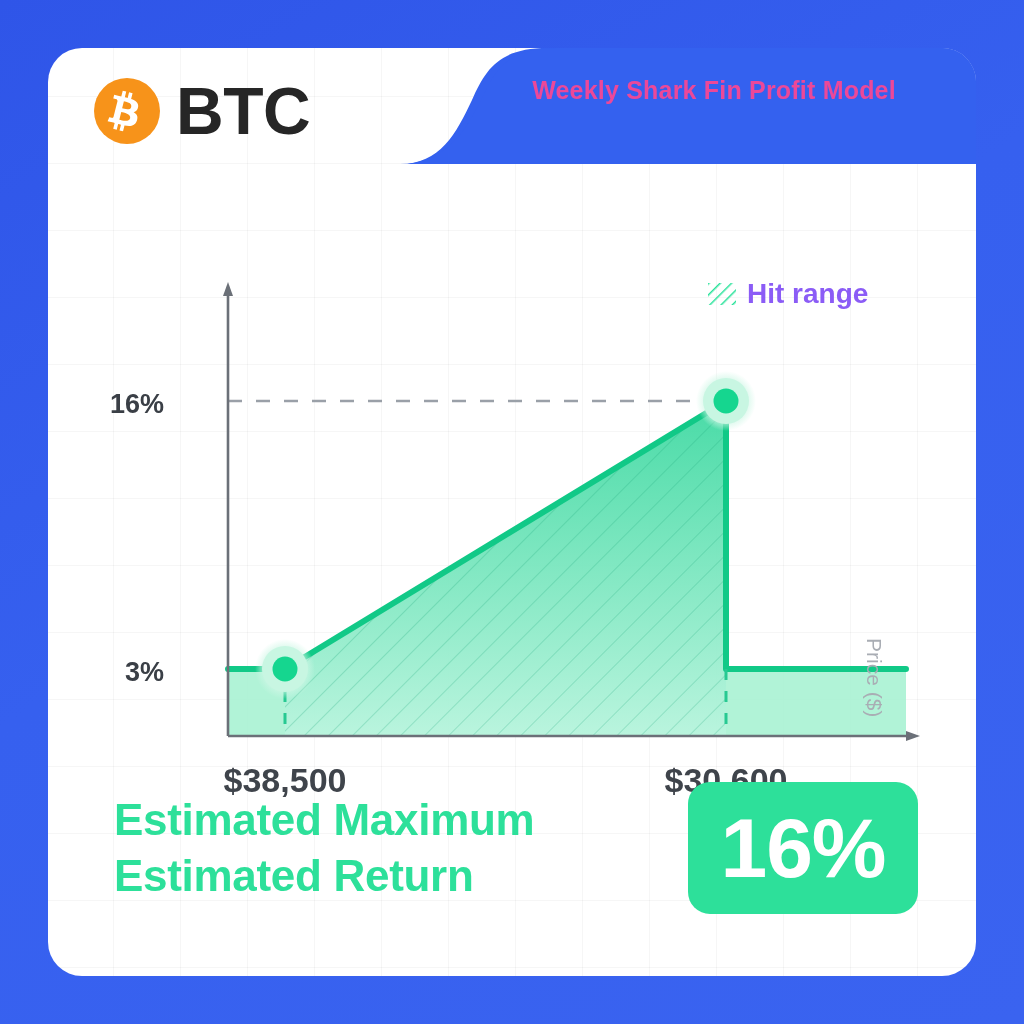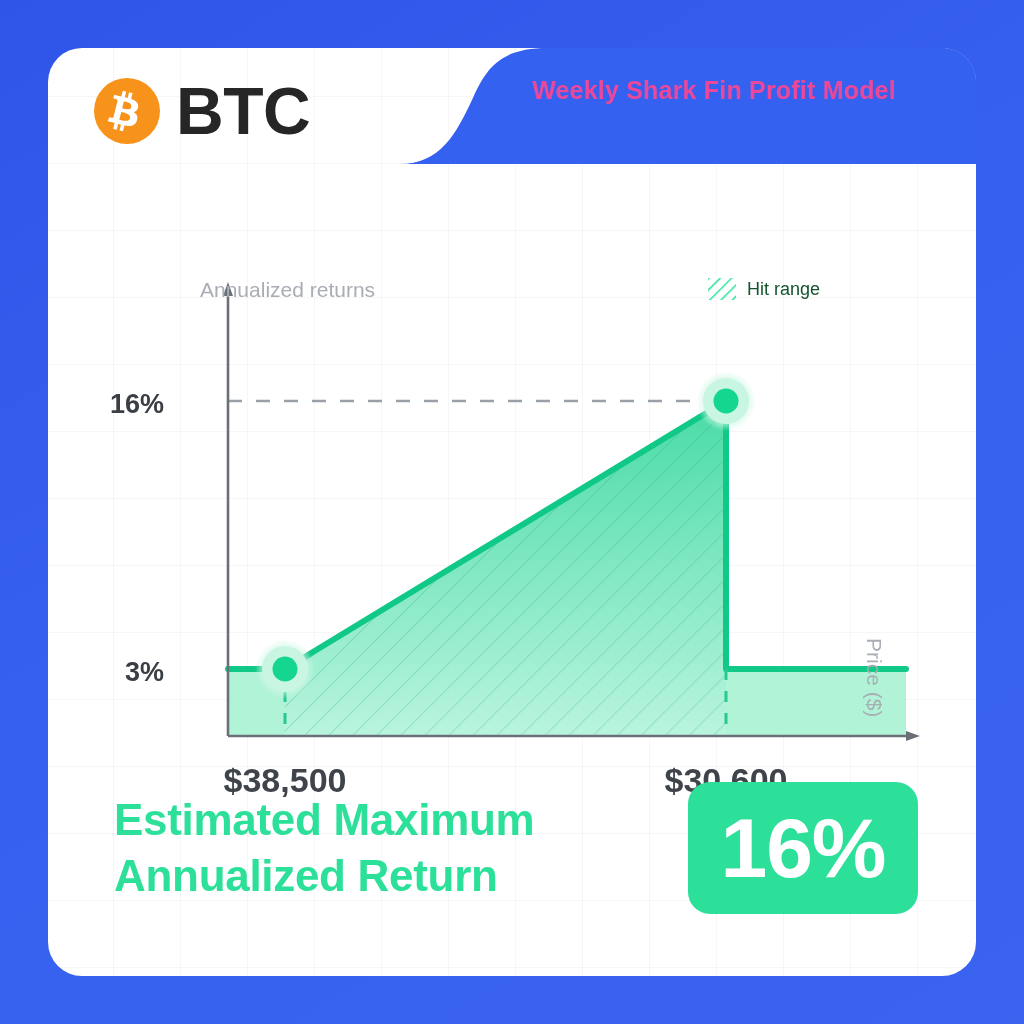--- a/index.html
+++ b/index.html
@@ -139,23 +139,23 @@
   #legend {
     position: absolute;
     left: 660px;
     top: 80px;
     display: flex;
     align-items: center;
     gap: 11px;
   }
   #legend-swatch { width: 28px; height: 22px; display: block; }
   #legend-label {
-    color: #14532d;
-    font-size: 18px;
-    font-weight: 400;
+    color: #8b5cf6;
+    font-size: 28px;
+    font-weight: 700;
     white-space: nowrap;
   }
 
   
   #footer {
     position: absolute;
     left: 0;
     bottom: 48px;
     width: 928px;
     height: 160px;
@@ -260,41 +260,40 @@
         <polygon points="872,538 858,533 858,543" fill="#6b7078"></polygon>
 
         <circle cx="678" cy="203" r="30" fill="url(#dotGlow)"></circle>
         <circle cx="678" cy="203" r="23" fill="#C8F6E2"></circle>
         <circle cx="678" cy="203" r="12.5" fill="#15D68F"></circle>
         <circle cx="237" cy="471" r="30" fill="url(#dotGlow)"></circle>
         <circle cx="237" cy="471" r="23" fill="#C8F6E2"></circle>
         <circle cx="237" cy="471" r="12.5" fill="#15D68F"></circle>
       </svg>
 
-      <div id="y-axis-caption" class="axis-caption">Annualized returns</div>
       <div id="x-axis-caption" class="axis-caption">Price ($)</div>
 
       <div id="tick-16" class="y-tick-label">16%</div>
       <div id="tick-3" class="y-tick-label">3%</div>
 
       <div id="xtick-low" class="x-tick-label">$38,500</div>
       <div id="xtick-high" class="x-tick-label">$30,600</div>
 
       <div id="legend">
         <svg id="legend-swatch" viewBox="0 0 28 22">
           <rect x="0" y="0" width="28" height="22" fill="url(#hatchLegend)"></rect>
         </svg>
         <div id="legend-label">Hit range</div>
       </div>
     </div>
 
     <div id="footer">
       <div id="footer-caption">
         <div>Estimated Maximum</div>
-        <div>Annualized Return</div>
+        <div>Estimated Return</div>
       </div>
       <div id="result-badge">
         <span id="result-value">16%</span>
       </div>
     </div>
 
   </div>
 </div>
 
 </body></html>

